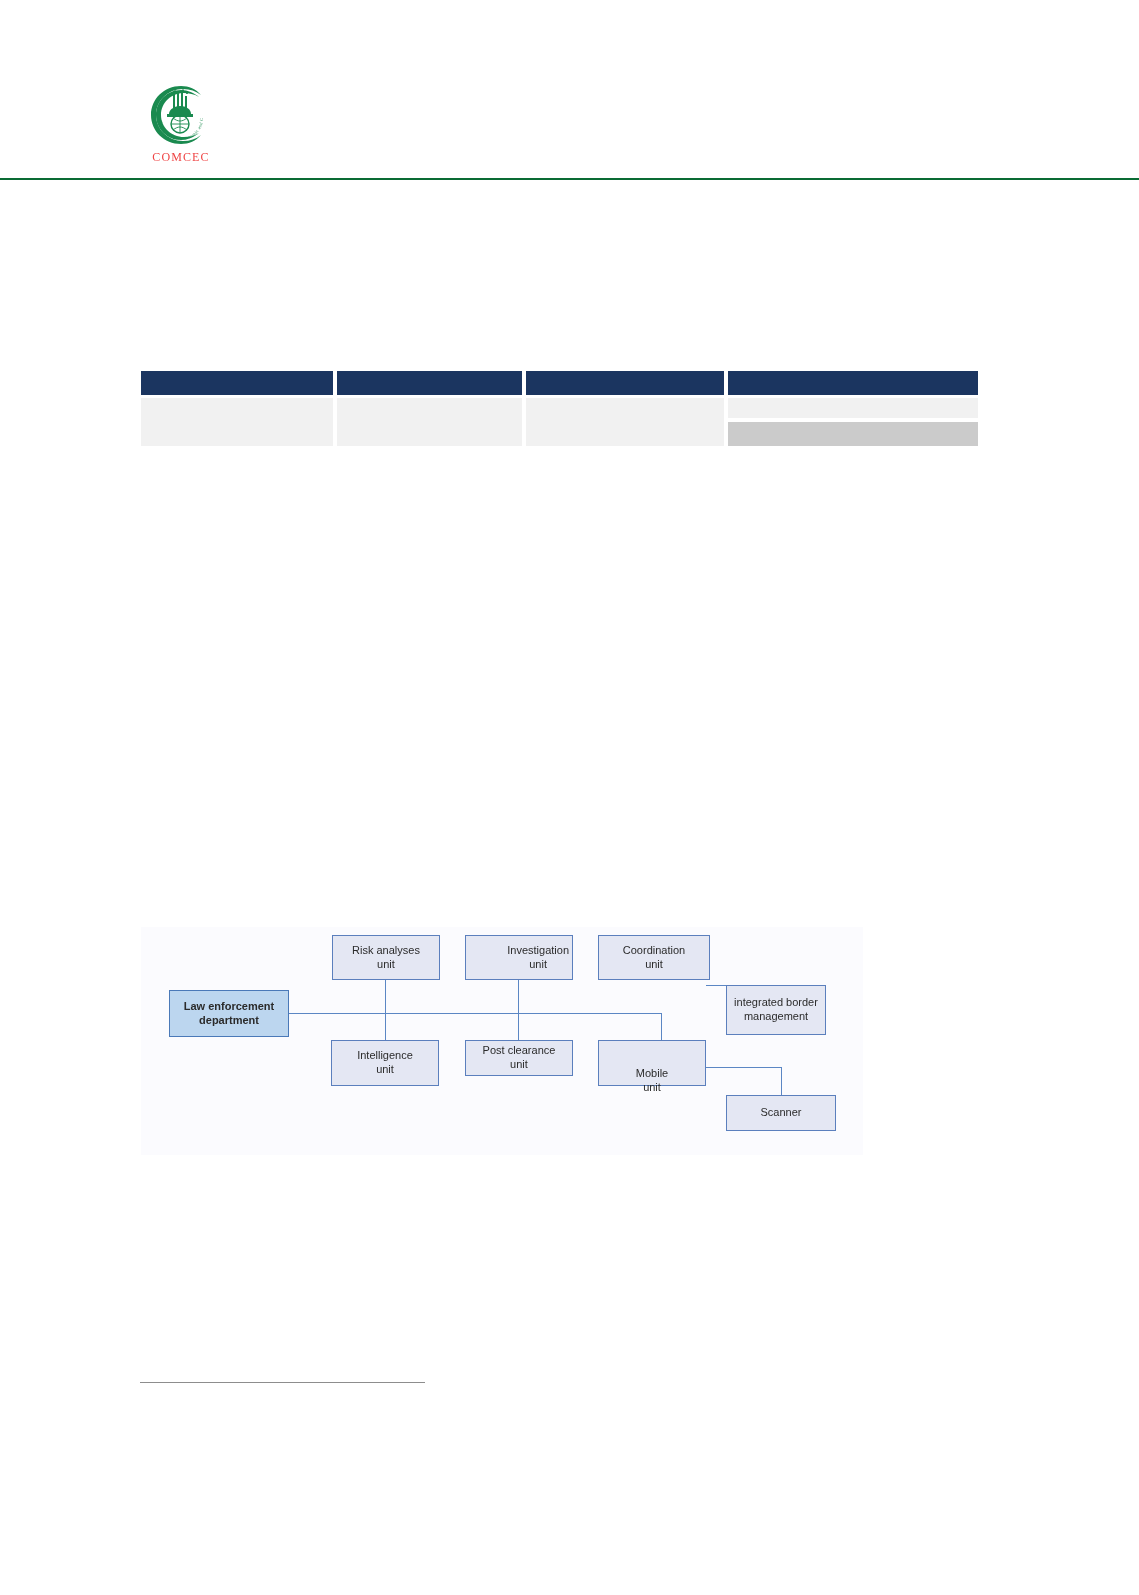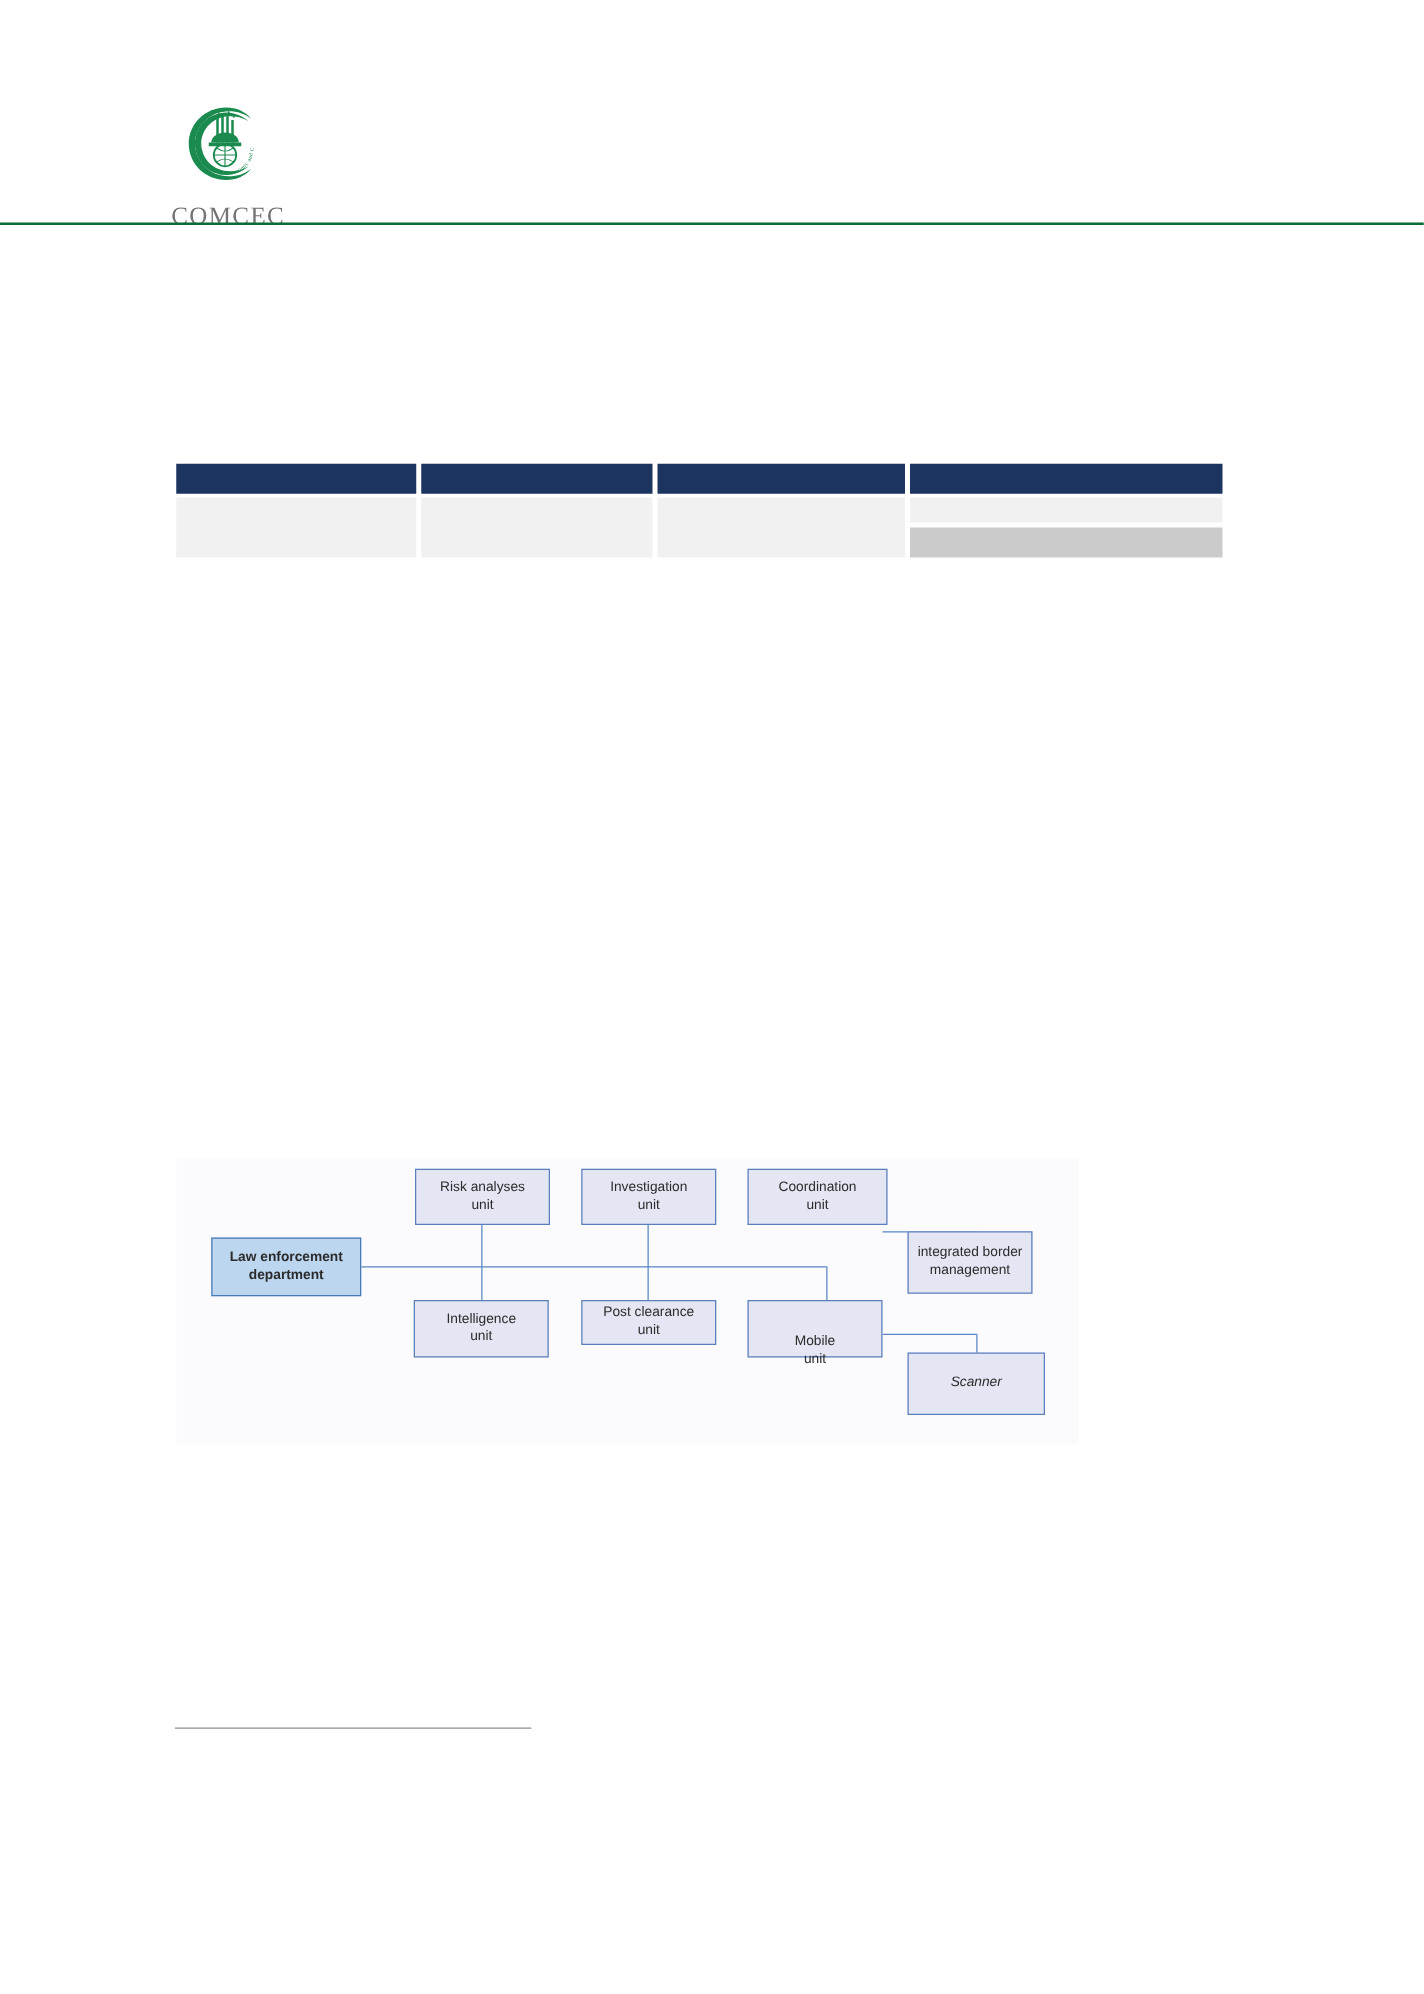--- a/index.html
+++ b/index.html
@@ -32,24 +32,24 @@
     text-align: center;
   }
   #logo-mark {
     width: 72px;
     height: 62px;
     margin: 0 auto;
     display: block;
   }
   #logo-wordmark {
     font-family: "Liberation Serif", serif;
-    font-size: 20px;
+    font-size: 12px;
     letter-spacing: 1.1px;
-    color: #737373;
-    margin-top: 17px;
+    color: #ef4444;
+    margin-top: 5px;
     line-height: 1;
   }
   #header-rule {
     position: absolute;
     left: 0;
     top: 178px;
     width: 1139px;
     height: 2px;
     background: #0a6b34;
   }
@@ -222,21 +222,21 @@
   <div class="node node-root" style="left:28px; top:63px; width:120px; height:47px;">
     <span style="white-space:pre-line;">Law enforcement
 department</span>
   </div>
 
   <div class="node" style="left:191px; top:8px; width:108px; height:45px;">
     <span style="white-space:pre-line;">Risk analyses
 unit</span>
   </div>
 
-  <div class="node" style="left:324px; top:8px; width:108px; height:45px;">
+  <div class="node" style="left:324px; top:8px; width:108px; height:45px;justify-content:flex-end;">
     <span style="white-space:pre-line;">Investigation
 unit</span>
   </div>
 
   <div class="node" style="left:457px; top:8px; width:112px; height:45px;">
     <span style="white-space:pre-line;">Coordination
 unit</span>
   </div>
 
   <div class="node" style="left:585px; top:58px; width:100px; height:50px;">
@@ -252,18 +252,18 @@
   <div class="node" style="left:324px; top:113px; width:108px; height:36px;">
     <span style="white-space:pre-line;">Post clearance
 unit</span>
   </div>
 
   <div class="node" style="left:457px; top:113px; width:108px; height:46px;">
     <span style="white-space:pre-line;margin-top:36px;">Mobile
 unit</span>
   </div>
 
-  <div class="node" style="left:585px; top:155px; width:110px; height:50px;font-style:italic;">
+  <div class="node" style="left:585px; top:168px; width:110px; height:36px;">
     <span style="white-space:pre-line;">Scanner</span>
   </div>
 </div>
 
 <div id="footnote-rule"></div>
 
 </body></html>

